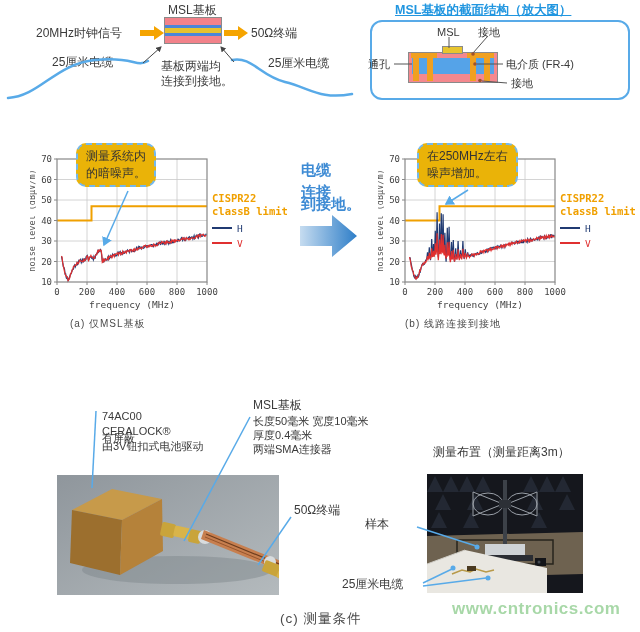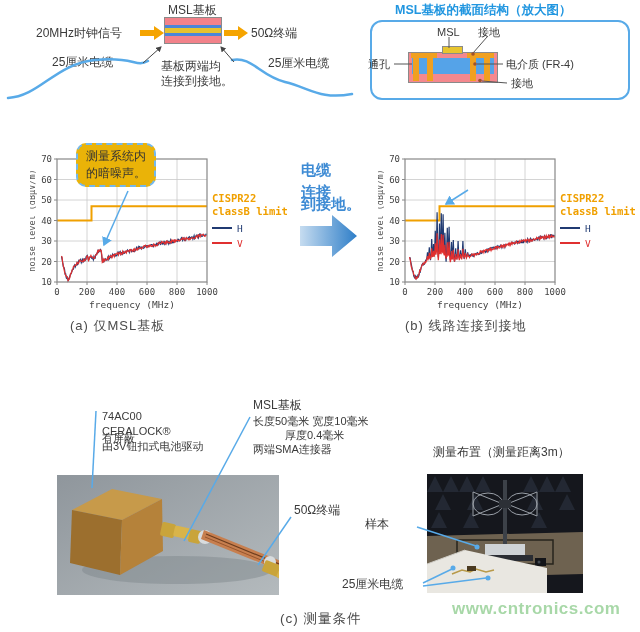--- a/index.html
+++ b/index.html
@@ -1,21 +1,21 @@
 <!DOCTYPE html>
 <html><head>
 <meta charset="utf-8">
 <style>
   html,body{margin:0;padding:0;background:#fff;}
   #canvas{position:relative;width:640px;height:632px;background:#fff;overflow:hidden;
           font-family:"Liberation Sans","DejaVu Sans",sans-serif;color:#3a3a3a;padding-left:24px;}
   .abs{position:absolute;}
   .t12{font-size:12px;line-height:1.2;}
   .t11{font-size:11px;line-height:1.35;}
-  .cap{font-size:13px;color:#4a4a4a;letter-spacing:1px;}
+  .cap{font-size:10px;color:#4a4a4a;letter-spacing:1px;}
   .bluetxt{color:#3E8BD4;font-size:15px;font-weight:bold;line-height:1.3;}
   .callout{border:2px dashed #74B8EC;border-radius:10px;background:#eab308;padding:3px 8px;
            font-size:12px;line-height:1.4;color:#333;z-index:5;}
   .xtitle{color:#2196E0;font-weight:bold;font-size:12.5px;border-bottom:1.5px solid #2196E0;padding-bottom:1px;}
   .xsbox{border:2px solid #58AAE8;border-radius:12px;background:#fff;}
   .board{box-sizing:border-box;border:1.5px solid #8a8a8a;display:flex;flex-direction:column;}
   .board>div{width:100%;}
   .photo{overflow:hidden;}
   .tickTxt{font-family:"DejaVu Sans Mono",monospace;font-size:9px;fill:#444;}
   .axisTxt{font-family:"DejaVu Sans Mono",monospace;font-size:9.5px;fill:#444;}
@@ -85,21 +85,21 @@
     <div style="flex:6;background:#E6C22E;"></div>
     <div style="flex:3.2;background:#4A86D8;"></div>
     <div style="flex:7;background:#F2828A;"></div>
   </div>
   <div class="abs t12" style="left:251px;top:26px;">50Ω终端</div>
   <div class="abs t12" style="left:52px;top:55px;">25厘米电缆</div>
   <div class="abs t12" style="left:268px;top:56px;">25厘米电缆</div>
   <div class="abs t12" style="left:161px;top:59px;">基板两端均</div>
   <div class="abs t12" style="left:161px;top:74px;">连接到接地。</div>
 
-  <div class="abs xtitle" style="left:395px;top:2px;">MSL基板的截面结构（放大图）</div>
+  <div class="abs xtitle" style="left:395px;top:2px;text-decoration:underline;">MSL基板的截面结构（放大图）</div>
   <div class="abs xsbox" style="left:370px;top:20px;width:256px;height:76px;"></div>
   <div class="abs" style="left:408px;top:52px;width:90px;height:31px;box-sizing:border-box;background:#F4888E;border:1.5px solid #8a8a8a;">
     <div class="abs" style="left:3px;top:5px;width:82px;height:16px;background:#55A3E8;"></div>
     <div class="abs" style="left:2px;top:0;width:26px;height:5px;background:#F0A020;"></div>
     <div class="abs" style="left:58px;top:0;width:27px;height:5px;background:#F0A020;"></div>
     <div class="abs" style="left:4px;top:0;width:6px;height:28px;background:#F0A020;"></div>
     <div class="abs" style="left:18px;top:0;width:6px;height:28px;background:#F0A020;"></div>
     <div class="abs" style="left:61px;top:0;width:6px;height:28px;background:#F0A020;"></div>
     <div class="abs" style="left:75px;top:0;width:6px;height:28px;background:#F0A020;"></div>
     <div class="abs" style="left:33px;top:-7px;width:19px;height:6px;background:#E8C52E;border:1px solid #8a8a8a;"></div>
@@ -206,36 +206,40 @@
       <text x="102" y="163" text-anchor="middle" class="axisTxt">frequency (MHz)</text>
       <text x="5" y="75.5" text-anchor="middle" class="ylabTxt" transform="rotate(-90 5 75.5)">noise level (dBμV/m)</text>
       <text x="182" y="57.150000000000006" class="cisprTxt">CISPR22</text>
       <text x="182" y="70.15" class="cisprTxt">classB limit</text>
     </svg>
 
   <div class="abs callout" style="left:76px;top:143px;">
     <div>测量系统内</div>
     <div>的暗噪声。</div>
   </div>
+  <div class="abs callout" style="left:417px;top:143px;">
+    <div>在250MHz左右</div>
+    <div>噪声增加。</div>
+  </div>
 
   <div class="abs bluetxt" style="left:301px;top:160px;">电缆</div>
   <div class="abs bluetxt" style="left:301px;top:182px;">连接</div>
   <div class="abs bluetxt" style="left:301px;top:194px;">到接地。</div>
 
   <div class="abs cap" style="left:70px;top:317px;">(a) 仅MSL基板</div>
   <div class="abs cap" style="left:405px;top:317px;">(b) 线路连接到接地</div>
 
   <div class="abs t11" style="left:102px;top:409px;">74AC00</div>
   <div class="abs t11" style="left:102px;top:424px;">CERALOCK®</div>
   <div class="abs t11" style="left:102px;top:439px;">由3V钮扣式电池驱动</div>
   <div class="abs t11" style="left:102px;top:431px;font-family:Liberation Serif, serif;">有屏蔽</div>
 
   <div class="abs t12" style="left:253px;top:398px;">MSL基板</div>
   <div class="abs t11" style="left:253px;top:414px;">长度50毫米 宽度10毫米</div>
-  <div class="abs t11" style="left:253px;top:428px;margin-left:32px;">厚度0.4毫米</div>
+  <div class="abs t11" style="left:253px;top:428px;">厚度0.4毫米</div>
   <div class="abs t11" style="left:253px;top:442px;">两端SMA连接器</div>
 
   <div class="abs photo" style="left:57px;top:475px;width:222px;height:120px;">
     <svg width="222" height="120" viewBox="0 0 222 120">
       <defs>
         <linearGradient id="pg" x1="0" y1="0" x2="1" y2="1">
           <stop offset="0" stop-color="#8f969c"></stop>
             <stop offset="1" stop-color="#b4babd"></stop>
         </linearGradient>
       </defs>

